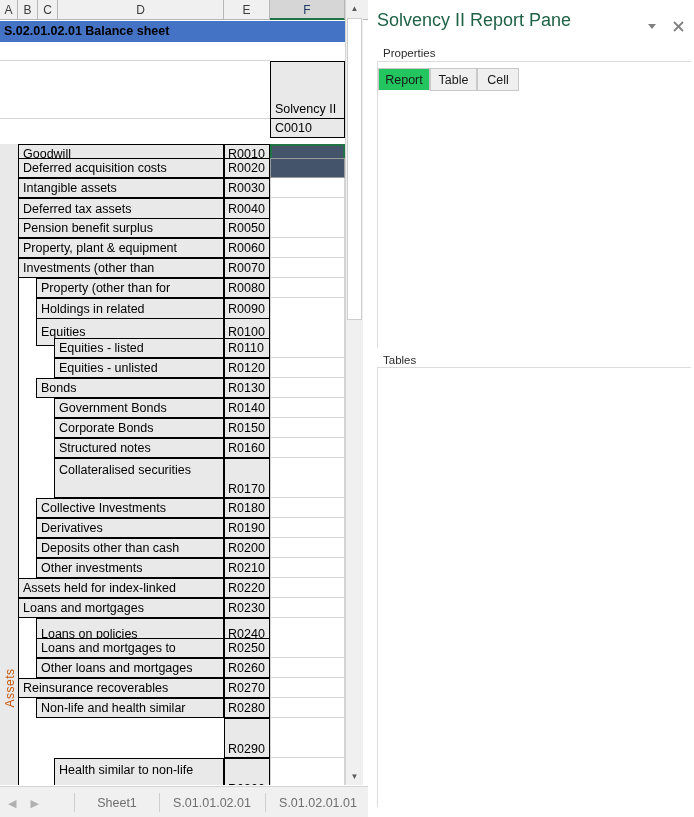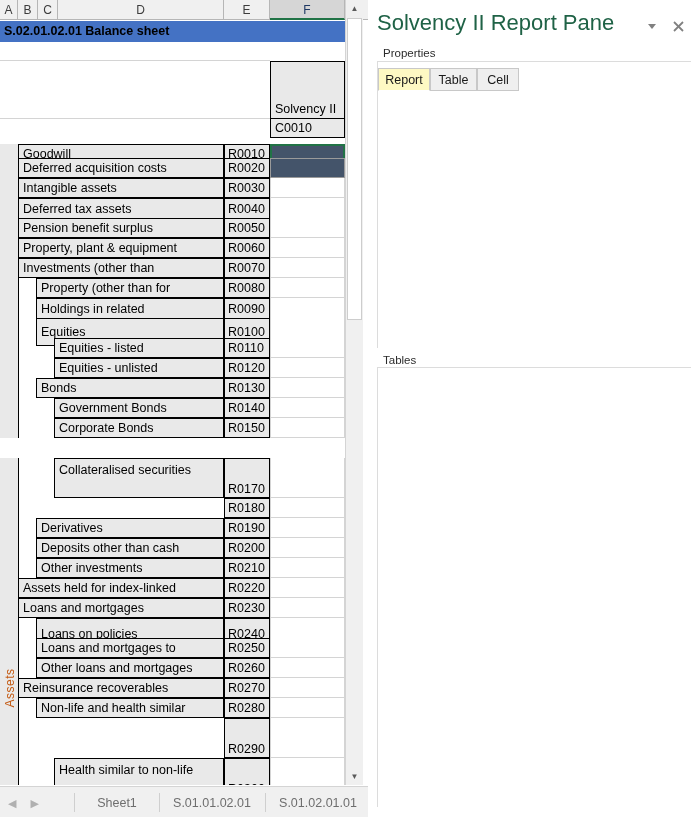--- a/index.html
+++ b/index.html
@@ -78,37 +78,37 @@
   .sheettab{
     position:absolute;top:5px;height:22px;line-height:22px;
     font-size:12.5px;color:#6e6e6e;text-align:center;white-space:nowrap;
   }
 
   
   .pane{position:absolute;left:368px;top:0;width:326px;height:817px;background:#ffffff;}
 
   .paneheader{position:absolute;left:0;top:10px;width:326px;height:40px;}
   .panetitle{
-    position:absolute;left:9px;top:0;font-size:22px;color:#1f6246;
+    position:absolute;left:9px;top:0;font-size:18px;color:#1f6246;
     font-family:"Liberation Sans", sans-serif;font-weight:normal;white-space:nowrap;
   }
   .paneheader .hbtn{position:absolute;top:6px;width:20px;height:20px;display:flex;align-items:center;justify-content:center;color:#808080;}
   .caret-btn{right:32px;}
   .close-btn{right:6px;}
   .grouplabel{position:absolute;font-size:11.5px;color:#2b2b2b;background:#fff;padding:0 3px;}
   .groupbox{position:absolute;border:1px solid #dcdcdc;box-sizing:border-box;}
 
   
   .ptabs{position:absolute;left:10px;top:68px;height:23px;}
   .ptab{
     position:absolute;top:0;height:23px;line-height:22px;box-sizing:border-box;
     font-size:12.5px;color:#1a1a1a;text-align:center;
     border:1px solid #c8c8c8;background:#efefef;
   }
-  .ptab.active{background:#fef9c3;border-bottom:1px solid #ffffff;font-weight:normal;}
+  .ptab.active{background:#22c55e;border-bottom:1px solid #ffffff;font-weight:normal;}
 </style>
 </head>
 <body>
 
 <div class="app">
 
   <div class="excel">
 
     <div class="colhdr" id="colhdr">
         <div class="ch" style="left: 0px; width: 18px;">A</div>
@@ -223,28 +223,35 @@
             <div class="cell d ind2">Government Bonds</div>
             <div class="cell e">R0140</div>
             <div class="cell f"></div>
           </div>
           <div class="row" style="height: 20px; position: absolute; top: 280px;">
             <div class="bcband" style="height: 20px;"></div>
             <div class="cell d ind2">Corporate Bonds</div>
             <div class="cell e">R0150</div>
             <div class="cell f"></div>
           </div>
+          <div class="row" style="height: 20px; position: absolute; top: 300px;">
+            <div class="bcband" style="height: 20px;"></div>
+            <div class="cell d ind2">Structured notes</div>
+            <div class="cell e">R0160</div>
+            <div class="cell f"></div>
+          </div>
           <div class="row" style="height: 40px; position: absolute; top: 320px;">
             <div class="bcband" style="height: 40px;"></div>
             <div class="cell d ind2 wrap">Collateralised securities</div>
             <div class="cell e bottomnum">R0170</div>
             <div class="cell f"></div>
           </div>
           <div class="row" style="height: 20px; position: absolute; top: 360px;">
             <div class="bcband" style="height: 20px;"></div>
+            <div class="cell d ind1">Collective Investments</div>
             <div class="cell e">R0180</div>
             <div class="cell f"></div>
           </div>
           <div class="row" style="height: 20px; position: absolute; top: 380px;">
             <div class="bcband" style="height: 20px;"></div>
             <div class="cell d ind1">Derivatives</div>
             <div class="cell e">R0190</div>
             <div class="cell f"></div>
           </div>
           <div class="row" style="height: 20px; position: absolute; top: 400px;">

